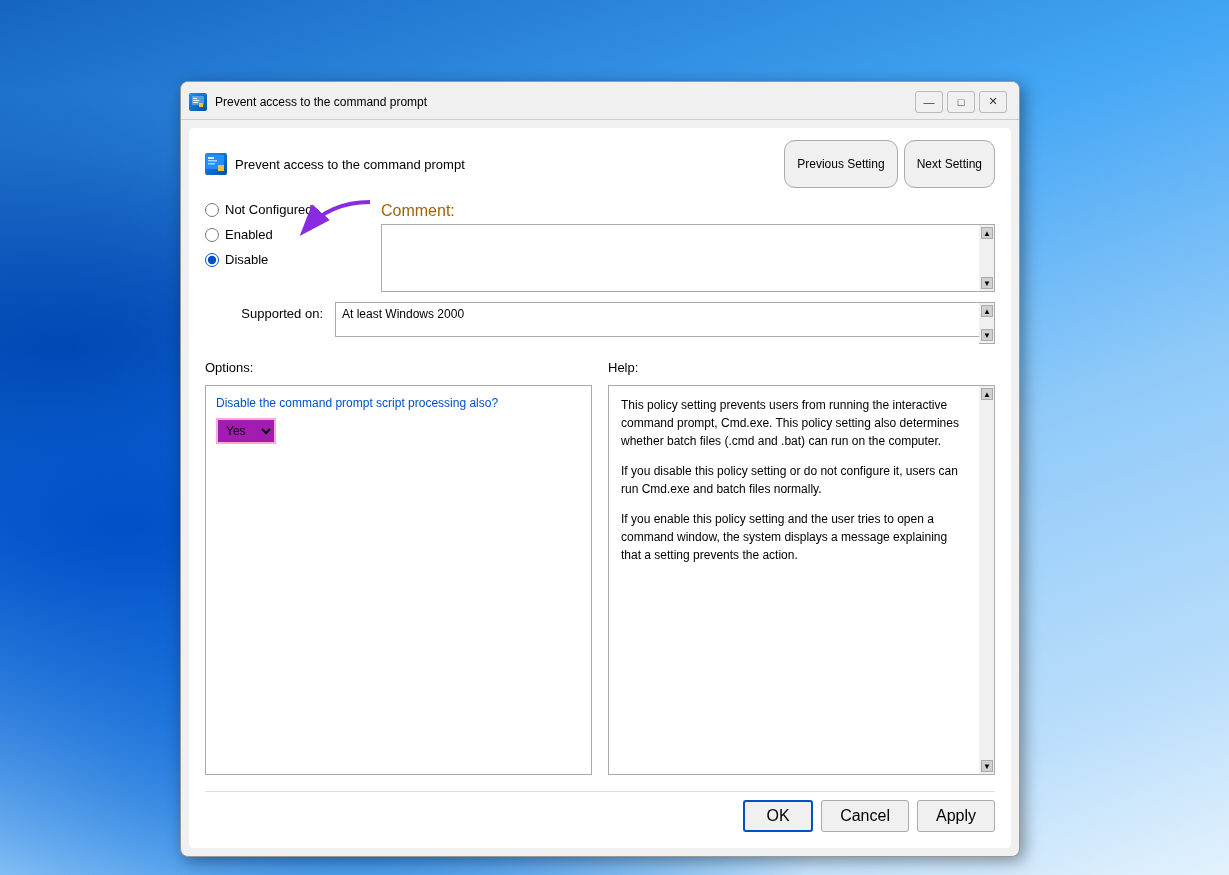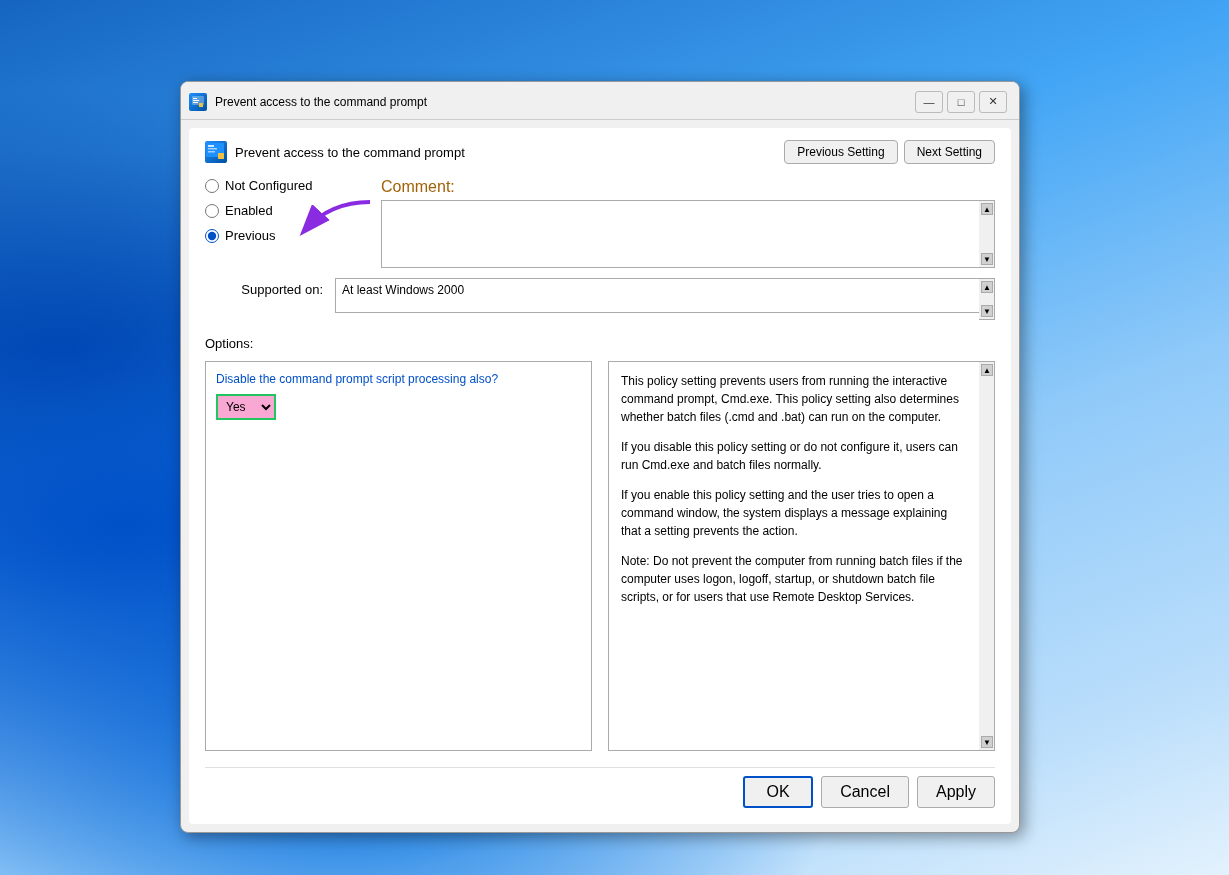--- a/index.html
+++ b/index.html
@@ -115,24 +115,24 @@
     .dialog-main-title {
       font-size: 13px;
       color: #000;
       font-weight: normal;
     }
     .header-buttons {
       display: flex;
       gap: 6px;
     }
     .header-btn {
-      padding: 4px 12px;
-      background: #f0f0f0;
-      border: 1px solid #aaa;
-      border-radius: 4px;
+      padding: 16px 12px;
+      background: #f0f0f0;
+      border: 1px solid #aaa;
+      border-radius: 11px;
       font-size: 12px;
       cursor: pointer;
       color: #000;
     }
 
     
     .settings-row {
       display: flex;
       gap: 16px;
       margin-bottom: 10px;
@@ -296,22 +296,22 @@
       color: #0050c8;
       margin-bottom: 8px;
     }
     .dropdown-row {
       display: flex;
       align-items: center;
       gap: 4px;
     }
     .dropdown-select {
       padding: 3px 4px;
-      border: 2px solid #22c55e;
-      background: #f9a8d4;
+      border: 2px solid #f9a8d4;
+      background: #a21caf;
       font-size: 12px;
       font-family: inherit;
       outline: none;
       min-width: 60px;
       cursor: pointer;
     }
 
     
     .bottom-buttons {
       display: flex;
@@ -405,21 +405,21 @@
         <label class="radio-label">
           <input type="radio" name="setting" value="notconfigured" style="">
           <span>Not Configured</span>
         </label>
         <label class="radio-label">
           <input type="radio" name="setting" value="enabled" style="">
           <span>Enabled</span>
         </label>
         <label class="radio-label">
           <input type="radio" name="setting" value="disabled" checked="" style="">
-          <span>Previous</span>
+          <span>Disable</span>
         </label>
       </div>
 
       <div class="right-section comment-section">
         <div class="comment-label">Comment:</div>
         <div class="comment-scrollbar-container">
           <textarea class="comment-textarea" style=""></textarea>
           <div class="scrollbar-v">
             <div class="scrollbar-arrow">▲</div>
             <div class="scrollbar-arrow">▼</div>
@@ -435,20 +435,23 @@
         <div class="supported-scrollbar">
           <div class="scrollbar-arrow">▲</div>
           <div class="scrollbar-arrow">▼</div>
         </div>
       </div>
     </div>
 
     <div style="display:flex; gap:16px; margin-bottom:4px;">
       <div style="flex:1;">
         <div class="section-label">Options:</div>
+      </div>
+      <div style="flex:1;">
+        <div class="section-label">Help:</div>
       </div>
     </div>
 
     <div class="options-help-row">
 
       <div style="flex:1; display:flex; flex-direction:column;">
         <div class="options-panel">
           <div class="option-item-label">Disable the command prompt script processing also?</div>
           <div class="dropdown-row">
             <select class="dropdown-select">
@@ -457,21 +460,20 @@
             </select>
           </div>
         </div>
       </div>
 
       <div style="flex:1; display:flex;">
         <div class="help-text-box">
           <p>This policy setting prevents users from running the interactive command prompt, Cmd.exe.  This policy setting also determines whether batch files (.cmd and .bat) can run on the computer.</p>
           <p>If you disable this policy setting or do not configure it, users can run Cmd.exe and batch files normally.</p>
           <p>If you enable this policy setting and the user tries to open a command window, the system displays a message explaining that a setting prevents the action.</p>
-          <p>Note: Do not prevent the computer from running batch files if the computer uses logon, logoff, startup, or shutdown batch file scripts, or for users that use Remote Desktop Services.</p>
         </div>
         <div class="help-scrollbar">
           <div class="scrollbar-arrow">▲</div>
           <div class="scrollbar-arrow">▼</div>
         </div>
       </div>
     </div>
 
     <div class="bottom-buttons">
       <button class="bottom-btn ok-btn">OK</button>

